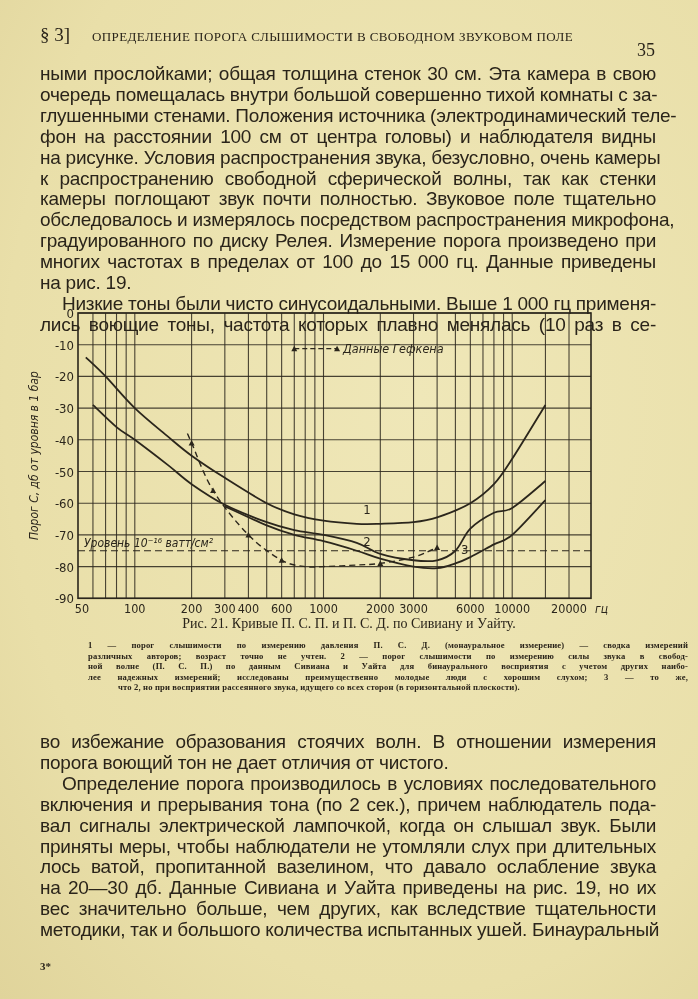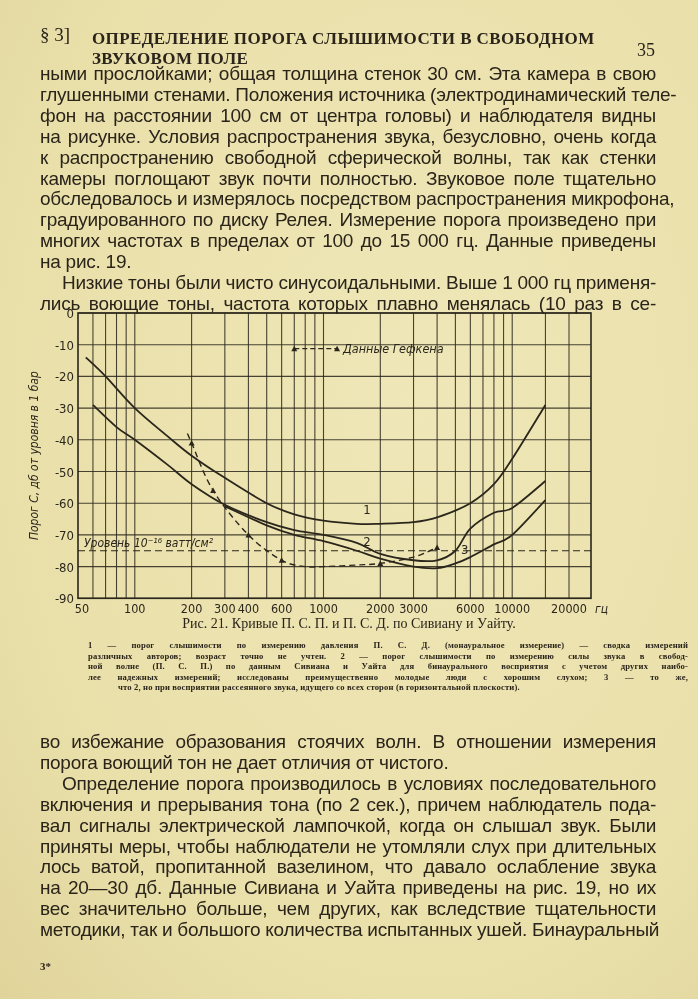--- a/index.html
+++ b/index.html
@@ -8,21 +8,21 @@
     background: #ece3b0;
     background-image: radial-gradient(ellipse at 60% 40%, #efe7b8 0%, #e9dfa9 70%, #e0d49b 100%);
     color: #2a241a;
     font-family: "Liberation Serif", "DejaVu Serif", serif;
     position: relative;
   }
   .page-header {
     position: absolute; left: 40px; top: 24px; width: 615px; height: 24px;
   }
   .hdr-section { position: absolute; left: 0; top: 0; font-size: 19px; }
-  .hdr-title { position: absolute; left: 52px; top: 5px; font-size: 17px; letter-spacing: 0.4px; font-weight: bold; font-family: "Liberation Serif", serif; }
+  .hdr-title { position: absolute; left: 52px; top: 5px; font-size: 13px; letter-spacing: 0.4px; font-weight: normal; font-family: "Liberation Serif", serif; }
   .hdr-page { position: absolute; right: 0; top: 16px; font-size: 18px; }
   .text-block {
     position: absolute; left: 40px; width: 616px;
     font-size: 19px; line-height: 20.9px; text-align: justify;
     font-family: "Liberation Sans Narrow", "Liberation Sans", "DejaVu Sans Condensed", sans-serif;
     letter-spacing: -0.25px;
   }
   .line { display: block; white-space: nowrap; text-align-last: justify; text-align: justify; }
   .line.last { text-align-last: left; }
   .indent { padding-left: 22px; }
@@ -47,23 +47,24 @@
 <body>
 
 <div class="page-header">
   <span class="hdr-section">§ 3]</span>
   <span class="hdr-title">ОПРЕДЕЛЕНИЕ ПОРОГА СЛЫШИМОСТИ В СВОБОДНОМ ЗВУКОВОМ ПОЛЕ</span>
   <span class="hdr-page">35</span>
 </div>
 
 <div class="text-block b1">
   <span class="line">ными прослойками; общая толщина стенок 30 см. Эта камера в свою</span>
+  <span class="line">очередь помещалась внутри большой совершенно тихой комнаты с за-</span>
   <span class="line">глушенными стенами. Положения источника (электродинамический теле-</span>
   <span class="line">фон на расстоянии 100 см от центра головы) и наблюдателя видны</span>
-  <span class="line">на рисунке. Условия распространения звука, безусловно, очень когда</span>
+  <span class="line">на рисунке. Условия распространения звука, безусловно, очень камеры</span>
   <span class="line">к распространению свободной сферической волны, так как стенки</span>
   <span class="line">камеры поглощают звук почти полностью. Звуковое поле тщательно</span>
   <span class="line">обследовалось и измерялось посредством распространения микрофона,</span>
   <span class="line">градуированного по диску Релея. Измерение порога произведено при</span>
   <span class="line">многих частотах в пределах от 100 до 15 000 гц. Данные приведены</span>
   <span class="line last">на рис. 19.</span>
   <span class="line indent">Низкие тоны были чисто синусоидальными. Выше 1 000 гц применя-</span>
   <span class="line">лись воющие тоны, частота которых плавно менялась (10 раз в се-</span>
 </div>
 

